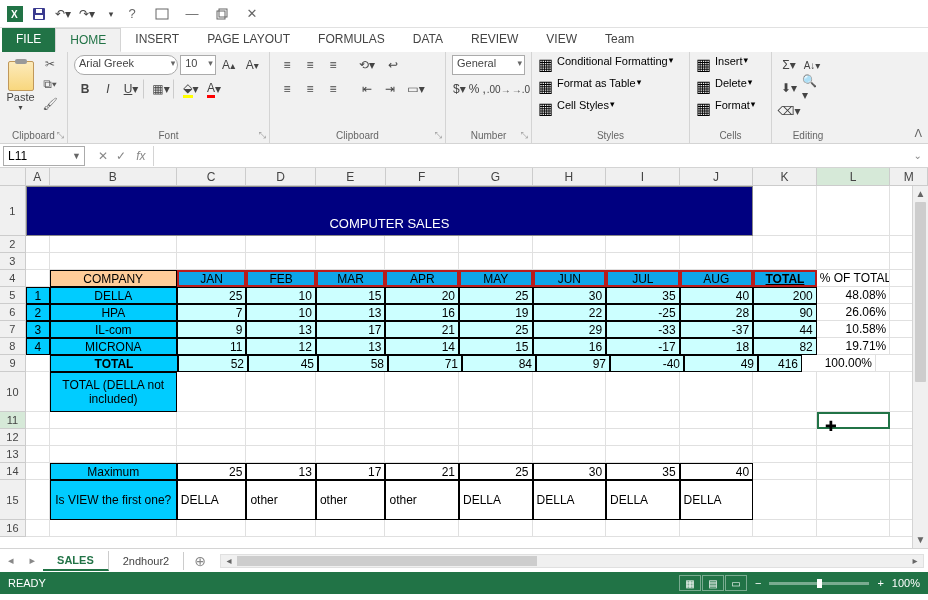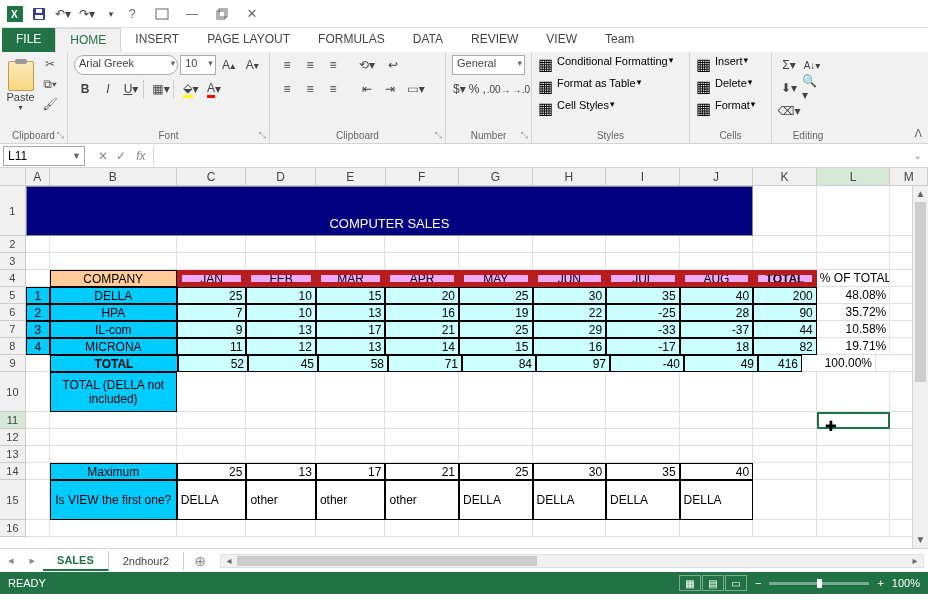--- a/index.html
+++ b/index.html
@@ -48,21 +48,21 @@
 .rows { display:flex; flex-direction:column; }
 .row { display:flex; height:17px; }
 .row.big { height:50px; }
 .row.med { height:40px; }
 .rh { width:26px; background:#f0f0f0; border-right:1px solid #ccc; border-bottom:1px solid #ccc; font-size:11px; color:#444; display:flex; align-items:center; justify-content:center; }
 .rh.sel { background:#d6e9d8; }
 .cell { border-right:1px solid #e0e0e0; border-bottom:1px solid #e0e0e0; font-size:12px; padding:0 3px; display:flex; align-items:center; overflow:hidden; white-space:nowrap; }
 .cell.rt { justify-content:flex-end; }
 .title-merge { background:#000080; color:#fff; font-weight:normal; justify-content:center; font-size:13px; border:1px solid #888; }
 .hdr-orange { background:#ffcc99; border:1px solid #000; justify-content:center; }
-.hdr-cyan { background:#f0abfc; border:5px solid #b91c1c; justify-content:center; }
+.hdr-cyan { background:#0ea5e9; border:2px solid #b91c1c; justify-content:center; }
 .hdr-cyan.bold { font-weight:bold; text-decoration:underline; }
 .data-cyan { background:#ccffff; border:1px solid #000; justify-content:flex-end; }
 .idx-cyan { background:#00ccff; border:1px solid #000; justify-content:center; }
 .comp-cyan { background:#00ccff; border:1px solid #000; justify-content:center; }
 .selected-cell { border:2px solid #217346 !important; }
 .vscroll { position:absolute; right:0; top:18px; width:16px; bottom:0; background:#f0f0f0; border-left:1px solid #d4d4d4; }
 .varrow { height:16px; text-align:center; font-size:10px; color:#666; line-height:16px; }
 .vthumb { position:absolute; top:16px; left:2px; right:2px; height:180px; background:#cdcdcd; border-radius:1px; }
 
 .sheettabs { height:24px; border-top:1px solid #d4d4d4; display:flex; align-items:center; background:#fff; }
@@ -388,21 +388,21 @@
         <div class="cell comp-cyan" style="width:128px">HPA</div>
         <div class="cell data-cyan" style="width:70px">7</div>
         <div class="cell data-cyan" style="width:70px">10</div>
         <div class="cell data-cyan" style="width:70px">13</div>
         <div class="cell data-cyan" style="width:74px">16</div>
         <div class="cell data-cyan" style="width:74px">19</div>
         <div class="cell data-cyan" style="width:74px">22</div>
         <div class="cell data-cyan" style="width:74px">-25</div>
         <div class="cell data-cyan" style="width:74px">28</div>
         <div class="cell data-cyan" style="width:64px">90</div>
-        <div class="cell rt" style="width:74px">35.72%</div>
+        <div class="cell rt" style="width:74px">26.06%</div>
         <div class="cell " style="width:38px"></div>
       </div>
       <div class="row">
         <div class="rh">7</div>
         <div class="cell idx-cyan" style="width:24px">3</div>
         <div class="cell comp-cyan" style="width:128px">IL-com</div>
         <div class="cell data-cyan" style="width:70px">9</div>
         <div class="cell data-cyan" style="width:70px">13</div>
         <div class="cell data-cyan" style="width:70px">17</div>
         <div class="cell data-cyan" style="width:74px">21</div>

